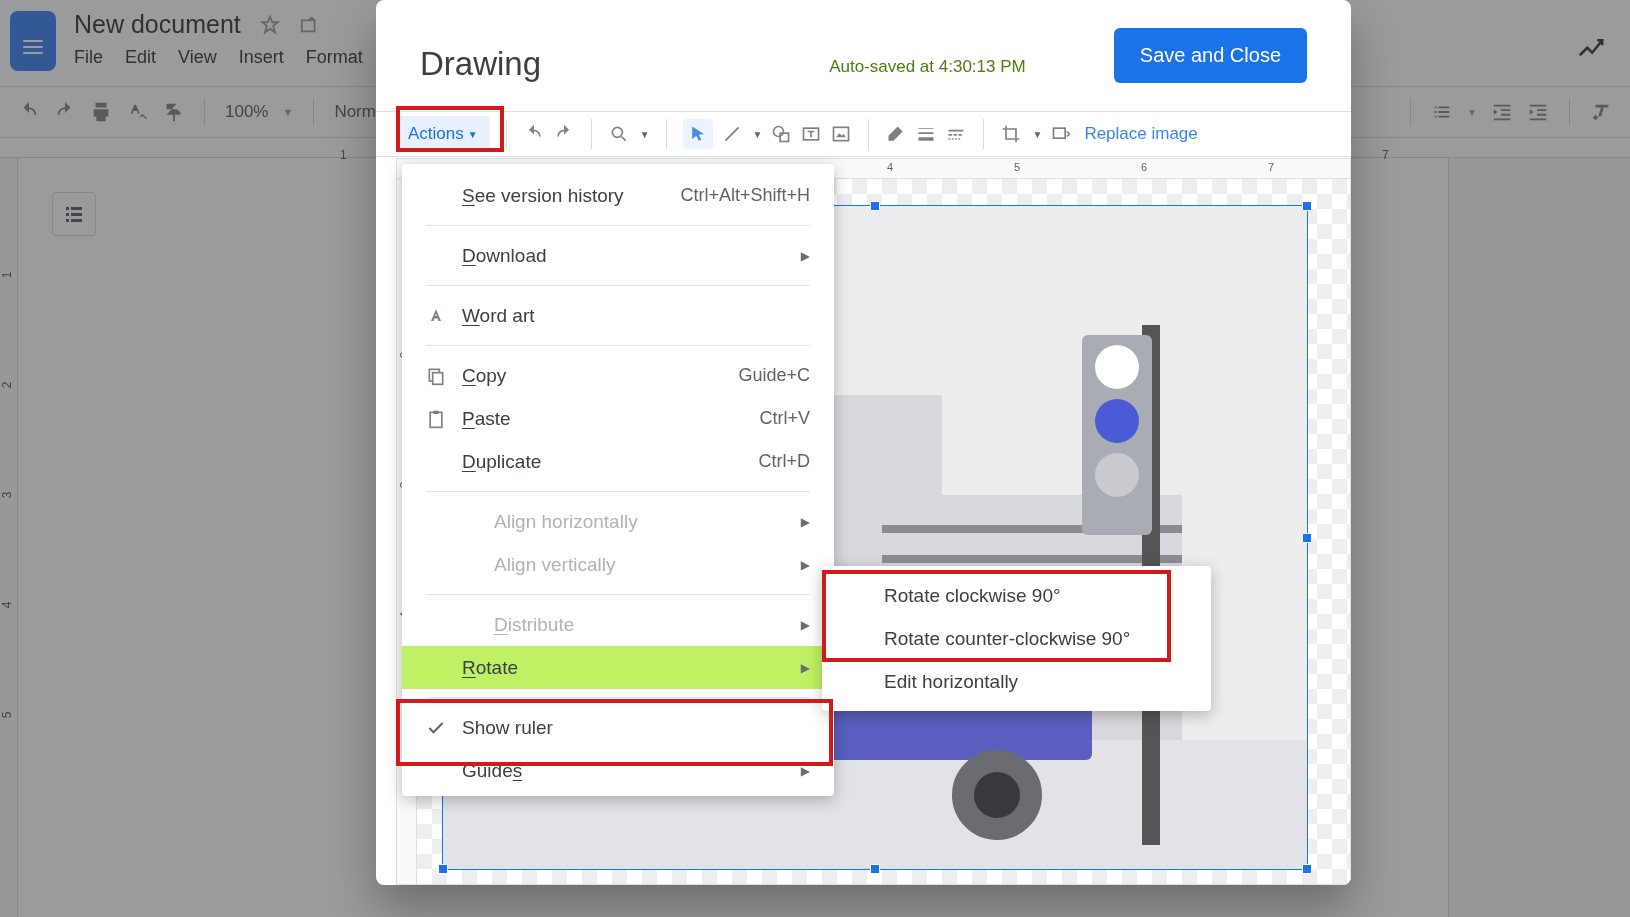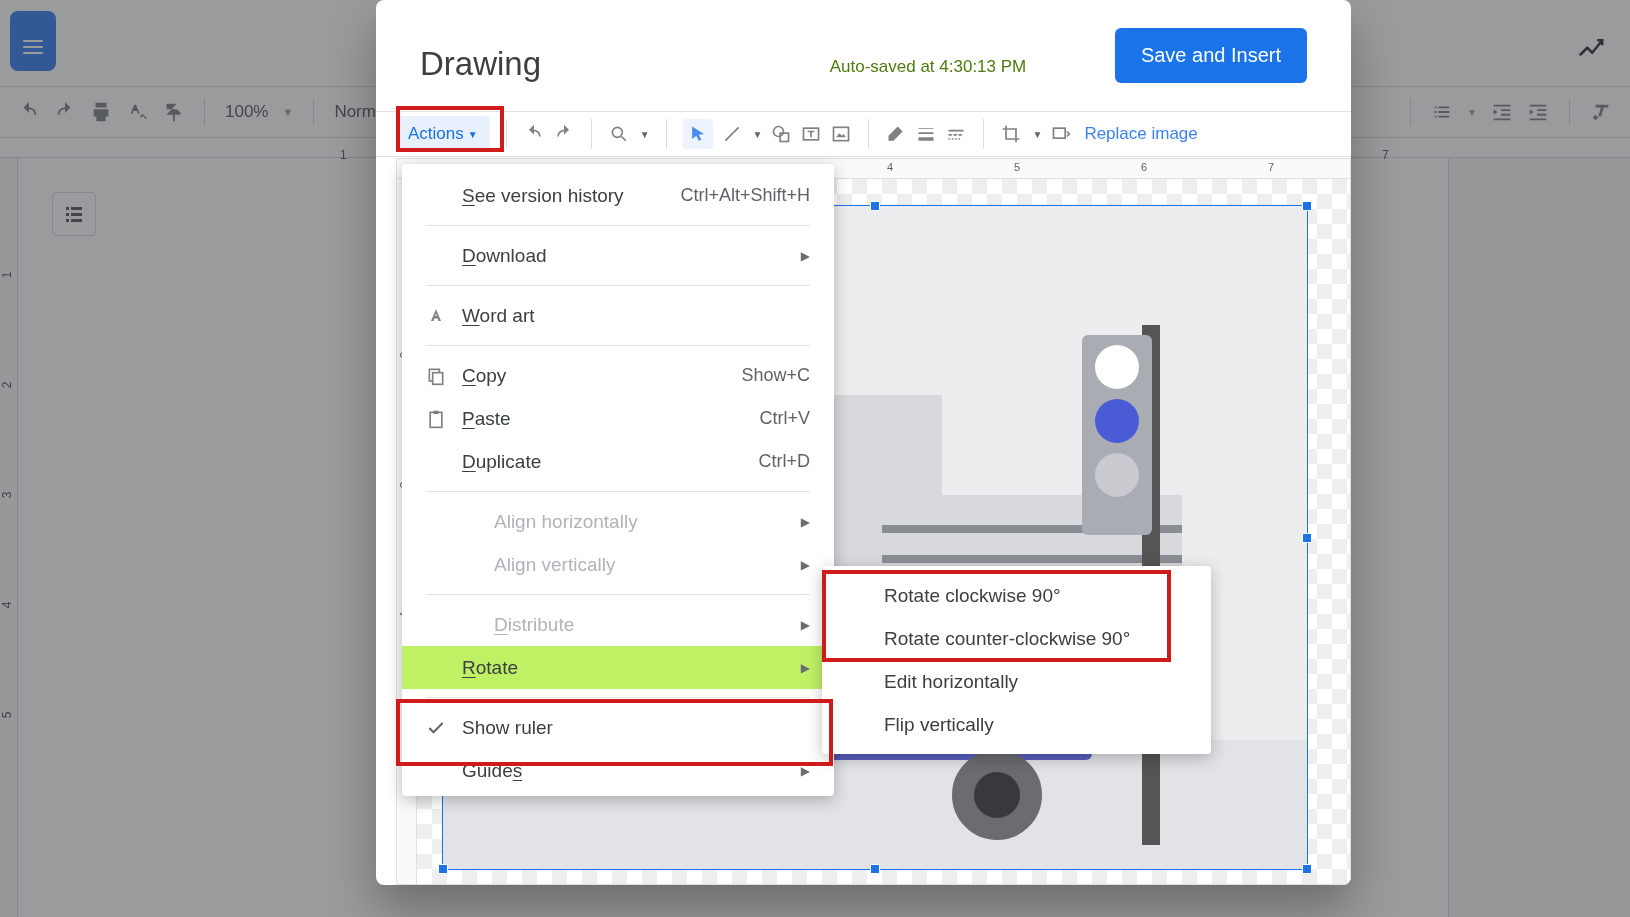--- a/index.html
+++ b/index.html
@@ -101,20 +101,42 @@
 svg { display: block; }
 </style>
 </head>
 <body>
 
 <div class="bg-app">
   <div class="docs-top">
     <div class="docs-logo">
         <div class="docs-logo-inner"></div>
       </div>
+    <div>
+      <div class="doc-title-row">
+        <span class="doc-title">New document</span>
+        <span class="title-icon">
+          <svg viewBox="0 0 24 24" width="22" height="22">
+              <path fill="none" stroke="#5f6368" stroke-width="2" d="M12 3l2.5 6h6l-5 4 2 7-5.5-4-5.5 4 2-7-5-4h6z"></path>
+            </svg>
+        </span>
+        <span class="title-icon">
+          <svg viewBox="0 0 24 24" width="22" height="22">
+              <path fill="none" stroke="#5f6368" stroke-width="2" d="M3 7h14v12H3z M10 7l4-3 3 3"></path>
+            </svg>
+        </span>
+      </div>
+      <div class="docs-menu">
+        <span>File</span>
+        <span>Edit</span>
+        <span>View</span>
+        <span>Insert</span>
+        <span>Format</span>
+      </div>
+    </div>
   </div>
   <div class="docs-toolbar">
     <span class="tb-icon">
         <svg viewBox="0 0 24 24" width="22" height="22">
           <path fill="#5f6368" d="M12 5V1L6 7l6 6V9c3 0 6 2 6 6h2c0-5-4-8-8-8v-2z"></path>
         </svg>
       </span>
     <span class="tb-icon">
         <svg viewBox="0 0 24 24" width="22" height="22">
           <path fill="#5f6368" d="M12 5V1l6 6-6 6V9c-3 0-6 2-6 6H4c0-5 4-8 8-8v-2z"></path>
@@ -188,21 +210,21 @@
       </svg>
   </span>
 </div>
 
 <div class="dim"></div>
 
 <div class="modal">
   <div class="modal-header">
     <span class="modal-title">Drawing</span>
     <span class="auto-save">Auto-saved at 4:30:13 PM</span>
-    <button class="save-btn">Save and Insert</button>
+    <button class="save-btn">Save and Close</button>
   </div>
   <div class="modal-toolbar">
     <button class="actions-btn">
         <span>Actions</span>
         <span style="font-size:10px">▼</span>
       </button>
     <span class="mt-sep"></span>
     <span class="mt-icon">
         <svg viewBox="0 0 24 24" width="20" height="20">
           <path fill="#5f6368" d="M12 5V1L6 7l6 6V9c3 0 6 2 6 6h2c0-5-4-8-8-8z"></path>
@@ -359,21 +381,21 @@
   </div>
   <div class="menu-div"></div>
   <div class="menu-item">
     <span class="menu-icon">
         <svg viewBox="0 0 24 24" width="20" height="20">
           <rect x="4" y="4" width="12" height="14" fill="none" stroke="#5f6368" stroke-width="2"></rect>
           <rect x="8" y="8" width="12" height="14" fill="#fff" stroke="#5f6368" stroke-width="2"></rect>
         </svg>
       </span>
     <span><span class="u">C</span>opy</span>
-    <span class="short">Show+C</span>
+    <span class="short">Guide+C</span>
   </div>
   <div class="menu-item">
     <span class="menu-icon">
         <svg viewBox="0 0 24 24" width="20" height="20">
           <rect x="5" y="4" width="14" height="18" fill="none" stroke="#5f6368" stroke-width="2"></rect>
           <rect x="9" y="2" width="6" height="4" fill="#5f6368"></rect>
         </svg>
       </span>
     <span><span class="u">P</span>aste</span>
     <span class="short">Ctrl+V</span>
@@ -423,21 +445,18 @@
 
 <div class="submenu">
   <div class="menu-item">
       <span>Rotate clockwise 90°</span>
     </div>
   <div class="menu-item">
       <span>Rotate counter-clockwise 90°</span>
     </div>
   <div class="menu-item">
       <span>Edit horizontally</span>
-    </div>
-  <div class="menu-item">
-      <span>Flip vertically</span>
     </div>
 </div>
 
 <div class="hl hl-actions"></div>
 <div class="hl hl-rotate"></div>
 <div class="hl hl-sub"></div>
 
 </body></html>

